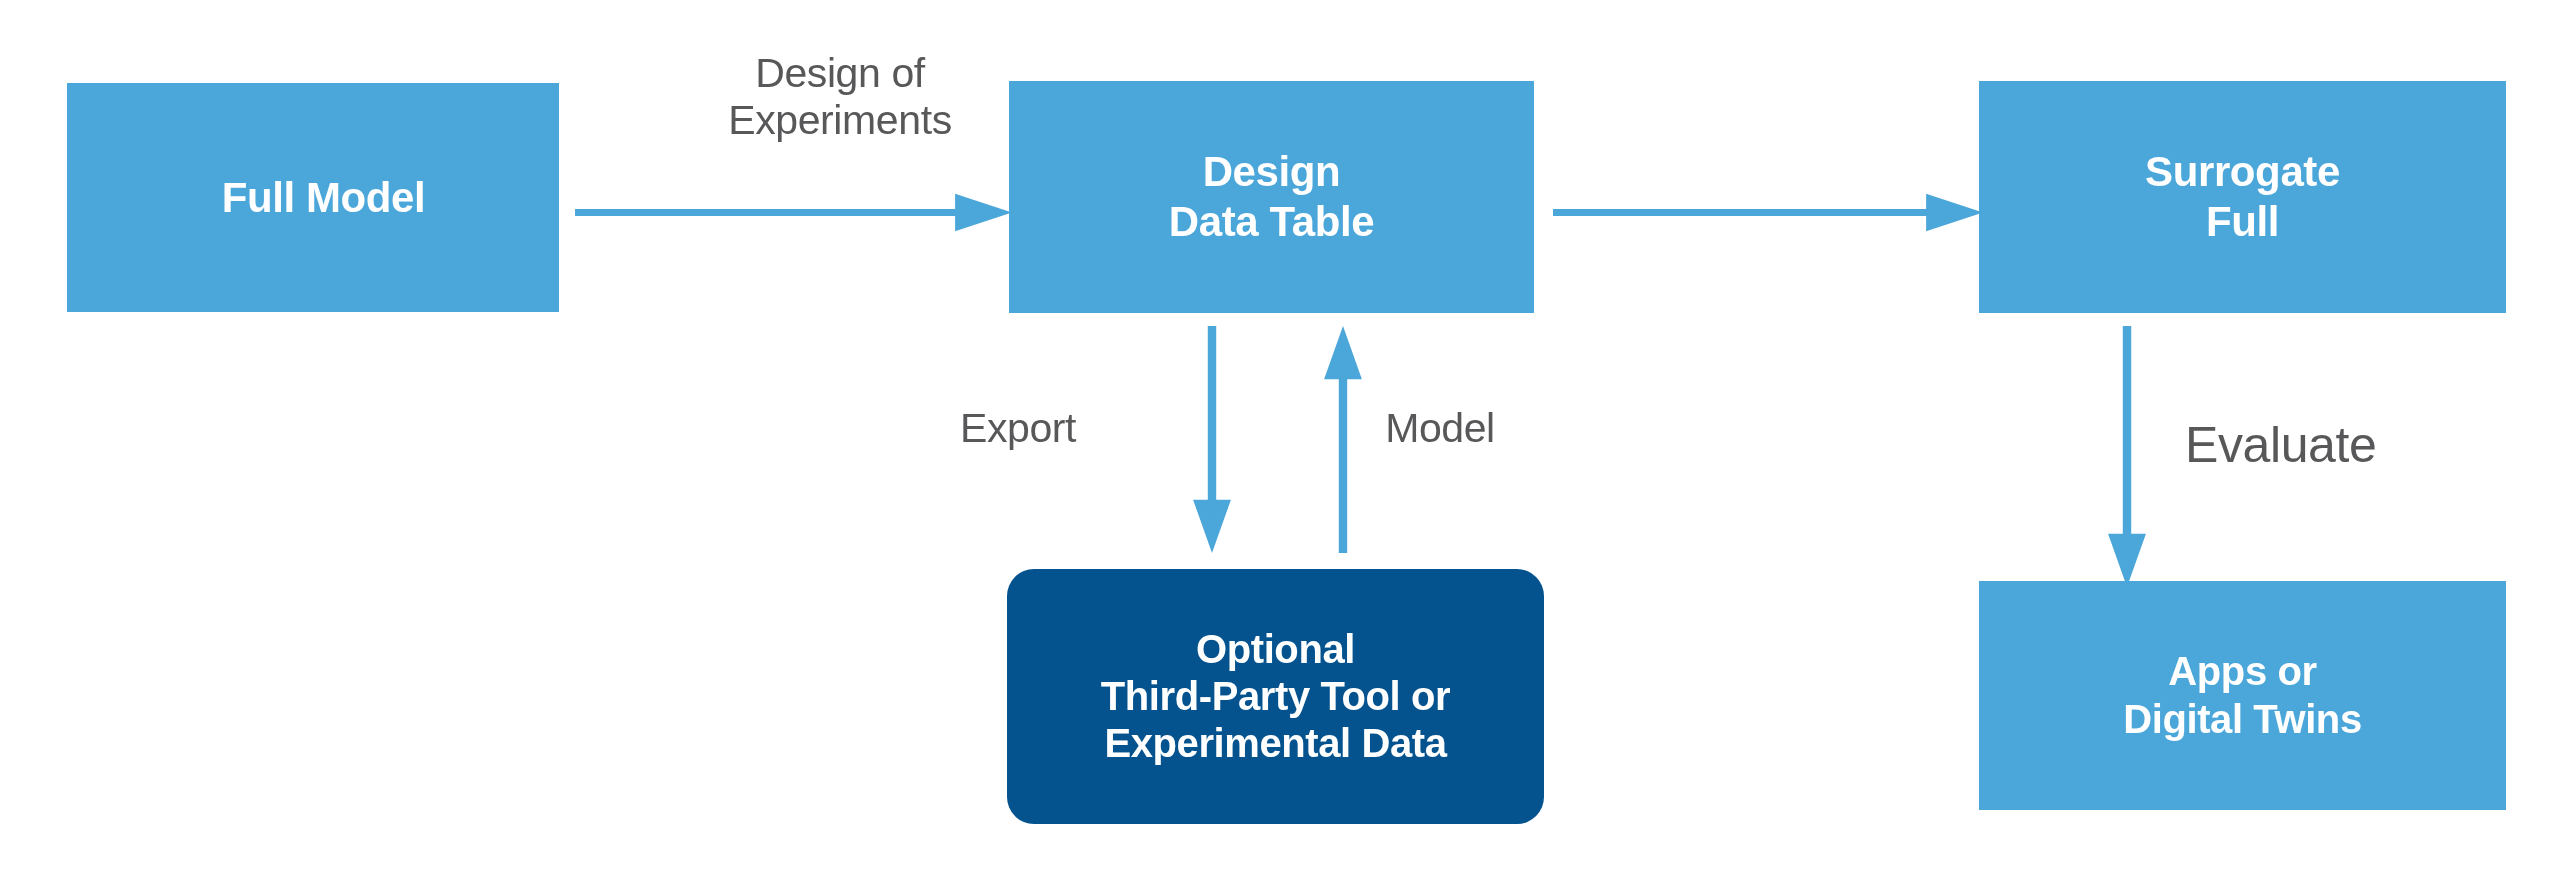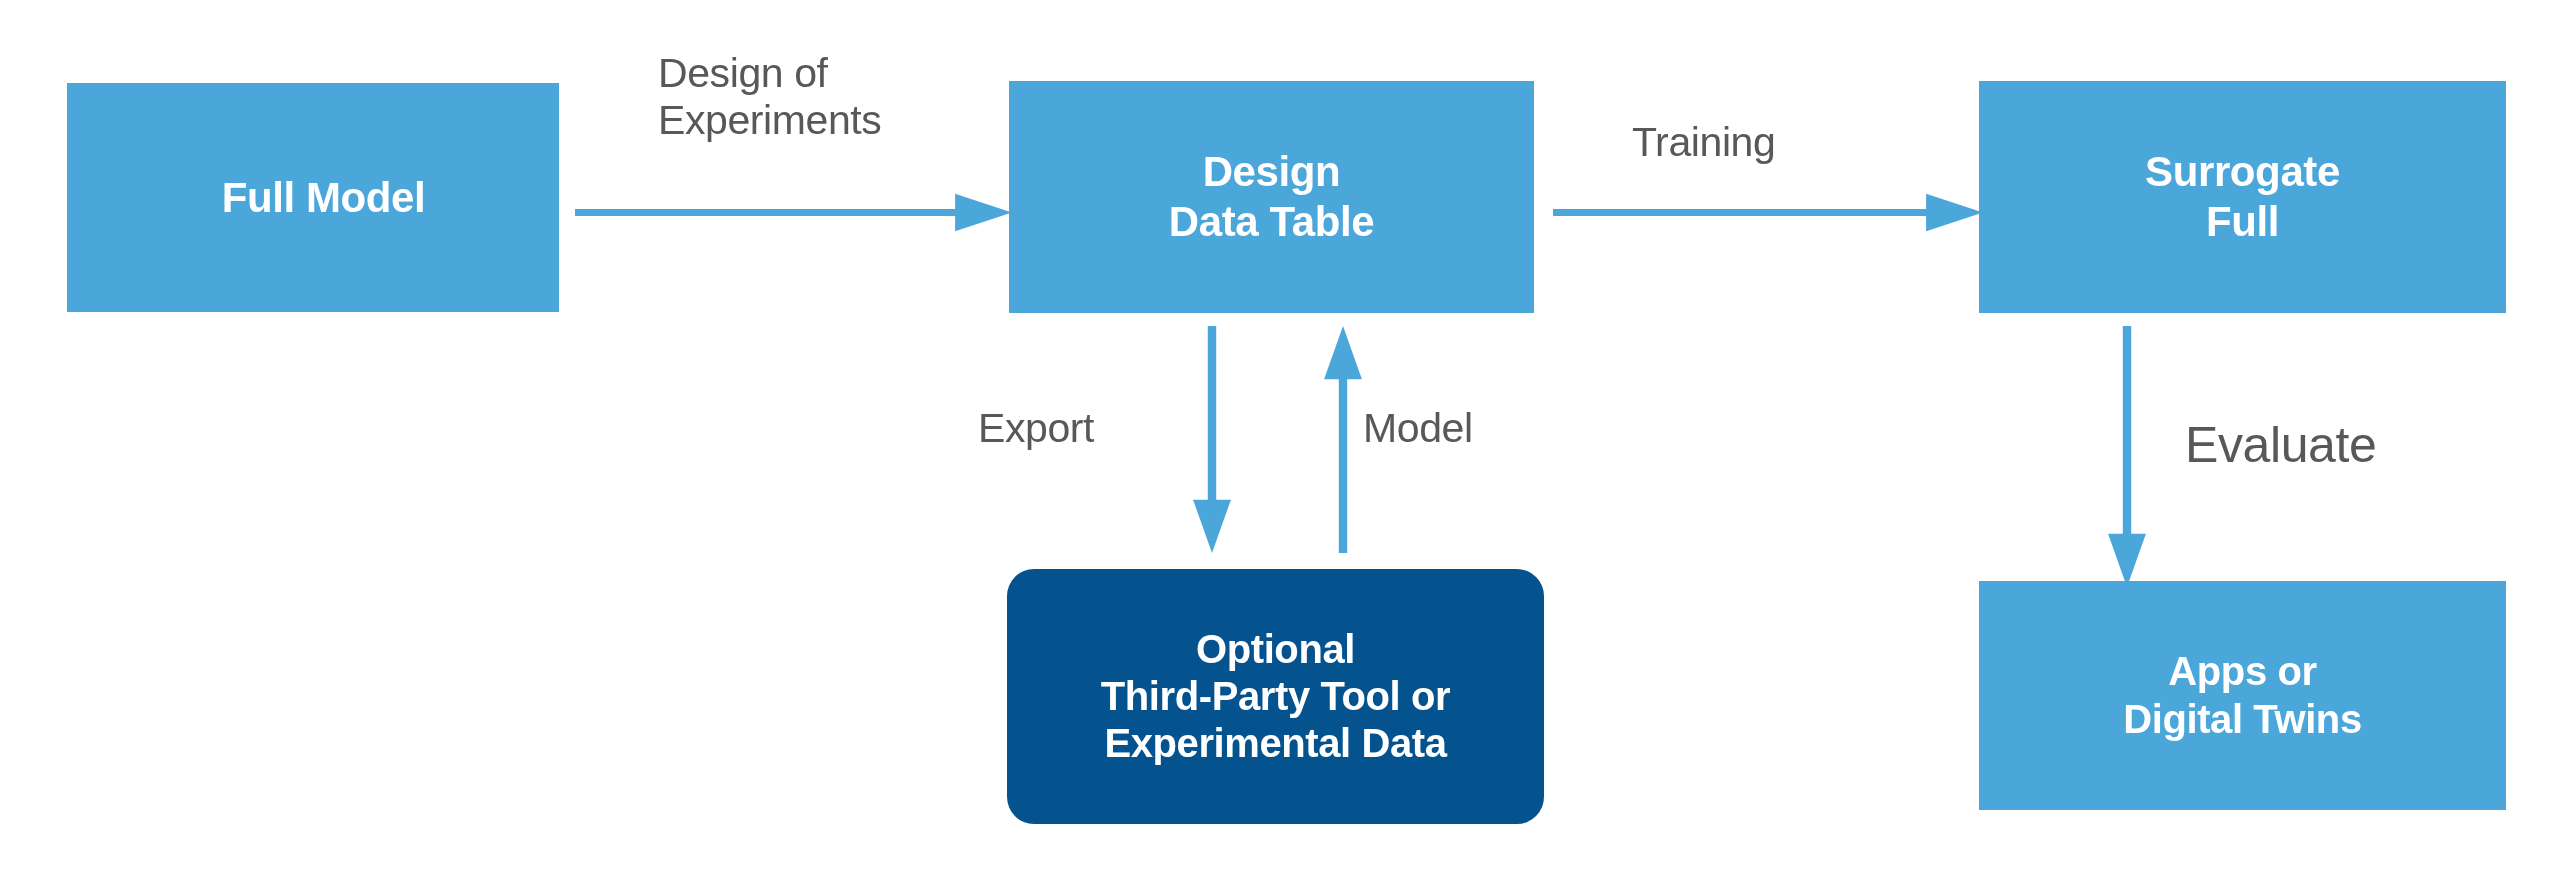--- a/index.html
+++ b/index.html
@@ -32,21 +32,21 @@
     box-sizing: border-box;
     padding: 2.8px 7px;
   }
   .node-light { background: #4BA6DA; }
   .node-dark  { background: #04538F; border-radius: 27px; }
 
   .edge-label {
     position: absolute;
     color: #58585A;
     font-weight: 400;
-    text-align: left;
+    text-align: center;
     line-height: 1.14;
     white-space: pre-line;
     letter-spacing: -0.4px;
   }
 
   .arrow-svg {
     position: absolute;
     overflow: visible;
     pointer-events: none;
   }
@@ -54,21 +54,21 @@
   
   #node-full-model      { left: 67px;   top: 83px;  width: 492px;  height: 229px; font-size: 42px; padding-left: 28px; }
   #node-design-table    { left: 1009px; top: 81px;  width: 525px;  height: 232px; font-size: 42px; }
   #node-surrogate-model { left: 1979px; top: 81px;  width: 527px;  height: 232px; font-size: 42px; }
   #node-third-party     { left: 1007px; top: 569px;  width: 537px;  height: 255px; font-size: 40px; }
   #node-apps-twins      { left: 1979px; top: 581px;  width: 527px;  height: 229px; font-size: 40px; }
 
   
   #label-doe      { left: 658px;  top: 50px;  width: 364px; font-size: 41px; }
   #label-training { left: 1632px; top: 119px; width: 266px; font-size: 41px; }
-  #label-export   { left: 978px; top: 405px; width: 140px; font-size: 41px; }
+  #label-export   { left: 948px; top: 405px; width: 140px; font-size: 41px; }
   #label-import   { left: 1363px; top: 405px; width: 154px; font-size: 41px; }
   #label-evaluate { left: 2185px; top: 401px; width: 266px; font-size: 50px; text-align: left; margin-top: 16px; }
 
   
   #arrow-doe       { left: 573px;  top: 191px; width: 441px; height: 43px; }
   #arrow-training  { left: 1551px; top: 191px; width: 434px; height: 43px; }
   #arrow-export    { left: 1186px; top: 326px; width: 52px;  height: 227px; }
   #arrow-import    { left: 1317px; top: 326px; width: 52px;  height: 227px; }
   #arrow-evaluate  { left: 2101px; top: 326px; width: 52px;  height: 261px; }
 </style>
@@ -108,21 +108,20 @@
     <path d="M37,0 L64,76 L43,76 L43,324 L31,324 L31,76 L10,76 Z" fill="#4BA6DA"></path>
   </svg>
 
   <svg class="arrow-svg" id="arrow-evaluate" viewBox="0 0 74 372">
     <path d="M31,0 L43,0 L43,296 L64,296 L37,372 L10,296 L31,296 Z" fill="#4BA6DA"></path>
   </svg>
 
   <div class="edge-label" id="label-doe">Design of
 Experiments</div>
 
-  <div class="edge-label" id="label-training">Training</div>
 
   <div class="edge-label" id="label-export">Export</div>
 
   <div class="edge-label" id="label-import">Model</div>
 
   <div class="edge-label" id="label-evaluate">Evaluate</div>
 
 </div>
 
 

